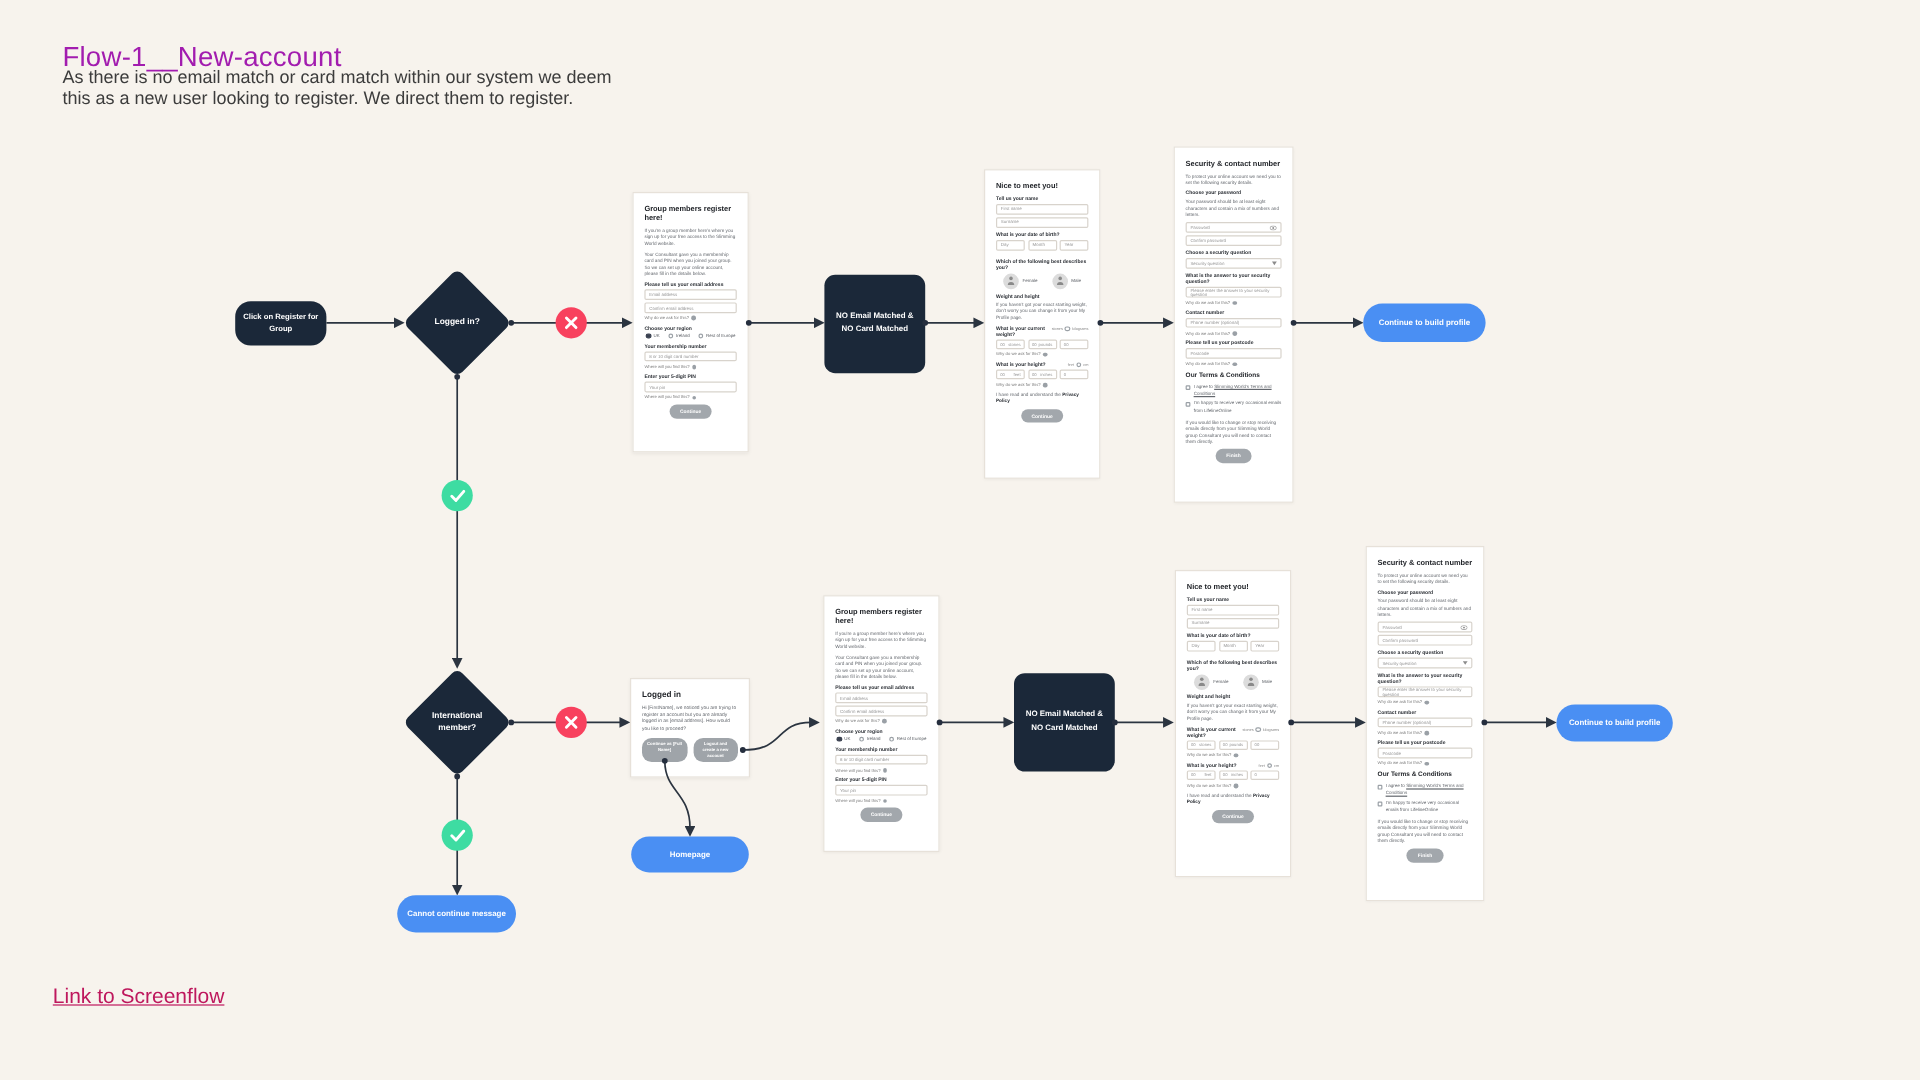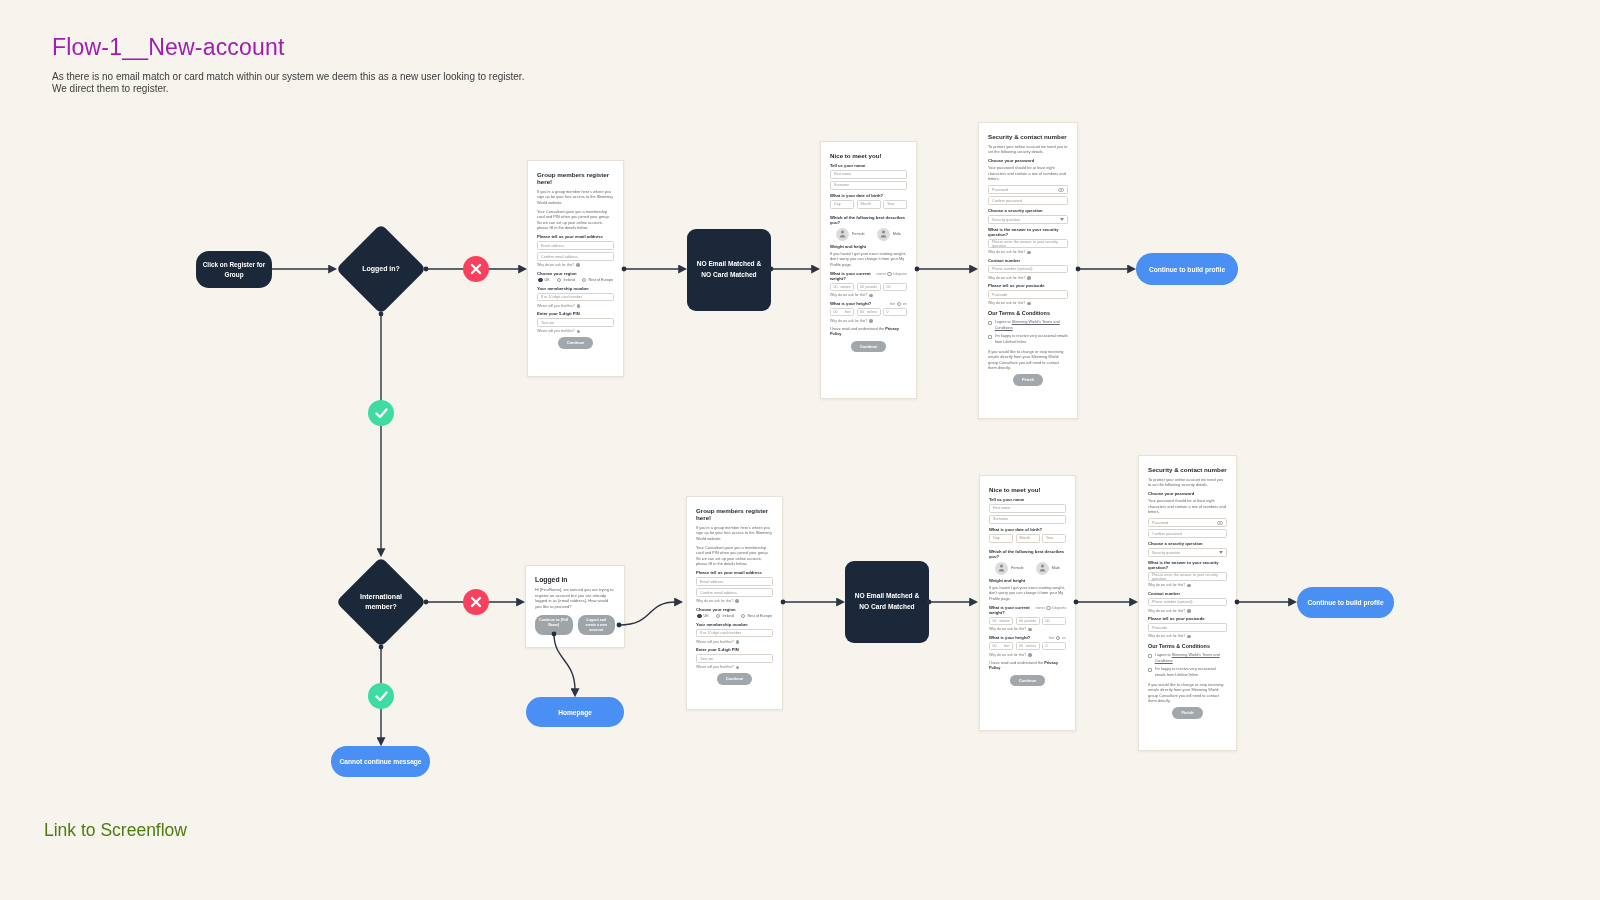--- a/index.html
+++ b/index.html
@@ -2,22 +2,22 @@
 <html><head>
 <meta charset="utf-8">
 <style>
   *{box-sizing:border-box;margin:0;padding:0}
   html,body{width:1600px;height:900px}
   body{position:relative;background:#F7F3ED;font-family:"Liberation Sans",sans-serif;overflow:hidden}
   .abs{position:absolute}
 
   
   .page-title{left:52px;top:34px;font-size:23px;color:#a21caf;letter-spacing:.2px}
-  .page-sub{left:52px;top:71px;width:480px;font-size:10px;line-height:1.22;color:#3c3c3c}
-  .screenflow-link{left:44px;top:820px;font-size:17.5px;color:#4d7c0f;cursor:pointer}
+  .page-sub{left:52px;top:56px;width:480px;font-size:15px;line-height:1.22;color:#3c3c3c}
+  .screenflow-link{left:44px;top:820px;font-size:17.5px;color:#be185d;text-decoration:underline;cursor:pointer}
 
   
   svg.wires{left:0;top:0;z-index:3;pointer-events:none}
   .wire{stroke:#2B3440;stroke-width:1.4;fill:none}
   .dot{fill:#252E3E}
 
   
   .node-dark{background:#1B2839;color:#fff;display:flex;align-items:center;justify-content:center;text-align:center;font-weight:bold;z-index:1}
   .start-node{left:196px;top:251px;width:76px;height:37px;border-radius:13px;font-size:6.4px;line-height:1.5;padding:4px}
   .nomatch{width:84px;height:82px;border-radius:9px;font-size:6.6px;line-height:1.6;padding:8px}

